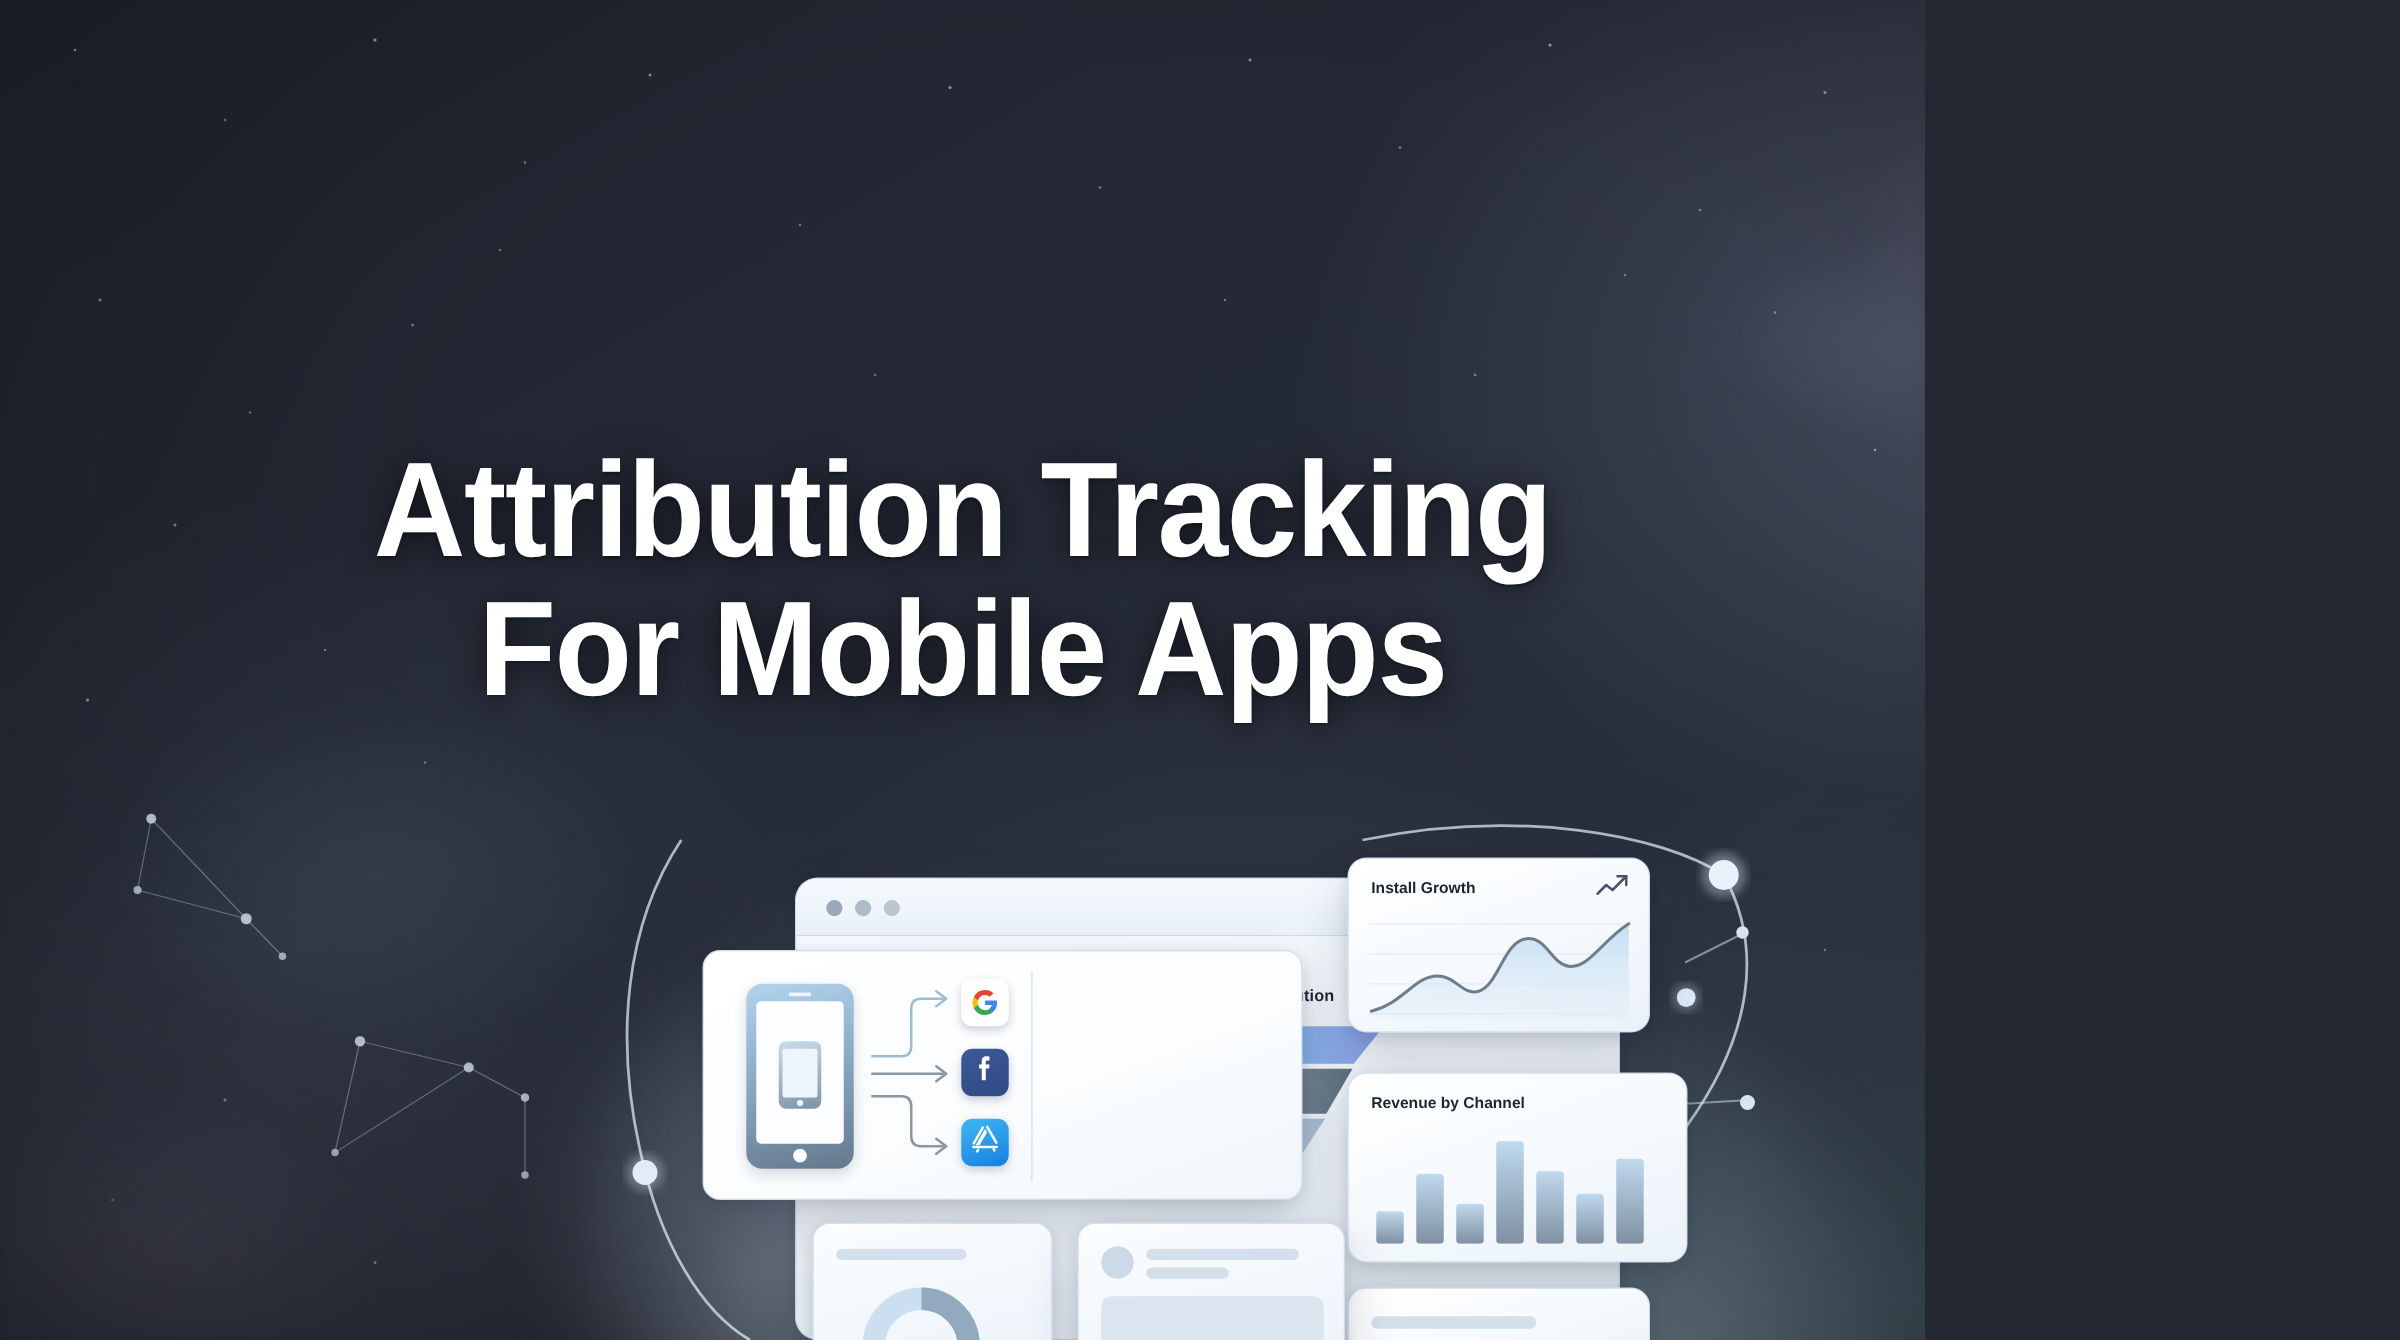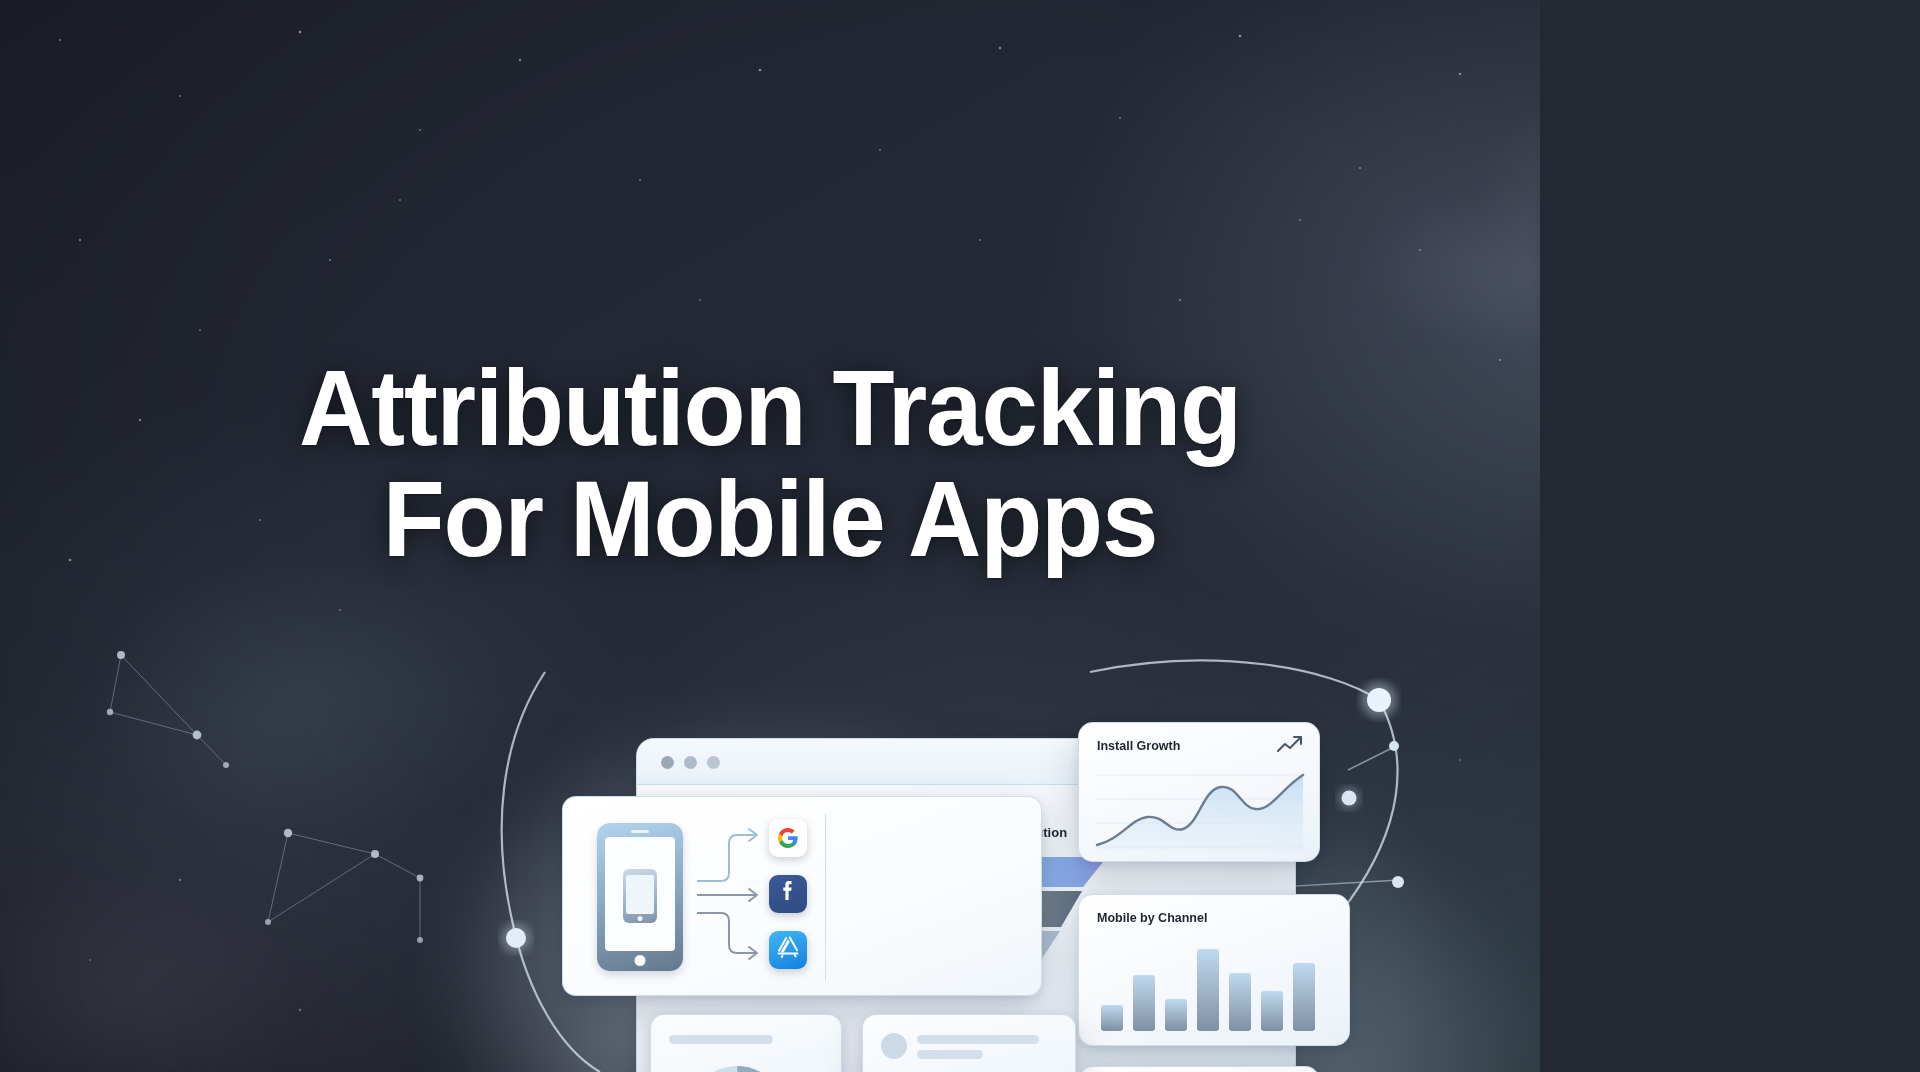--- a/index.html
+++ b/index.html
@@ -67,21 +67,20 @@
 
   
   .illo{ position:absolute; left:0; top:0; width:1920px; height:1072px; z-index:20; }
 
   .card{
     position:absolute;
     background:linear-gradient(160deg,#ffffff 0%,#f5f9fd 55%,#e9f1f8 100%);
     border:1px solid rgba(200,216,230,.85);
     border-radius:16px;
     box-shadow:0 18px 42px rgba(20,32,48,.20), 0 3px 10px rgba(20,32,48,.10);
-    margin-top:36px;
   }
 
   
   .browser{ left:636px; top:702px; width:660px; height:370px; border-radius:18px;
             background:linear-gradient(165deg,#fbfdff 0%,#e6eff7 100%); }
   .browser-bar{ position:absolute; left:0; top:0; right:0; height:46px;
                 border-bottom:1px solid rgba(196,214,229,.8);
                 border-radius:18px 18px 0 0;
                 background:linear-gradient(180deg,#f4f9fd,#e9f2f9); }
   .dot{ position:absolute; top:17px; width:13px; height:13px; border-radius:50%;
@@ -394,21 +393,21 @@
           <line x1="0" y1="80" x2="210" y2="80"></line>
         </g>
         <path d="M2,78 C26,72 36,52 52,50 C70,48 74,66 88,62 C104,57 108,22 126,20
                  C142,18 146,40 160,42 C176,44 186,22 208,8 L208,84 L2,84 Z" fill="url(#area1)"></path>
         <path d="M2,78 C26,72 36,52 52,50 C70,48 74,66 88,62 C104,57 108,22 126,20
                  C142,18 146,40 160,42 C176,44 186,22 208,8" fill="none" stroke="#6d7d8d" stroke-width="2.4" stroke-linecap="round"></path>
       </svg>
     </div>
 
     <div class="card stat-card revenue-card">
-      <div class="stat-title">Mobile by Channel</div>
+      <div class="stat-title">Revenue by Channel</div>
       <svg style="position:absolute; left:18px; top:44px;" width="236" height="92" viewBox="0 0 236 92">
         <defs>
           <linearGradient id="barg" x1="0" y1="0" x2="0" y2="1">
             <stop offset="0%" stop-color="#bfd9ee"></stop>
               <stop offset="100%" stop-color="#7f90a2"></stop>
           </linearGradient>
         </defs>
         <g fill="url(#barg)">
           <rect x="4" y="66" width="22" height="26" rx="3"></rect>
           <rect x="36" y="36" width="22" height="56" rx="3"></rect>

